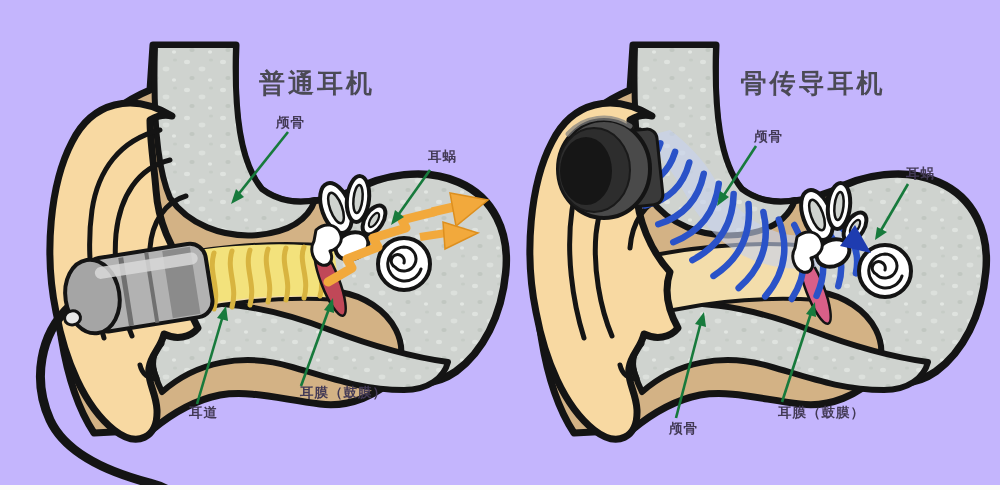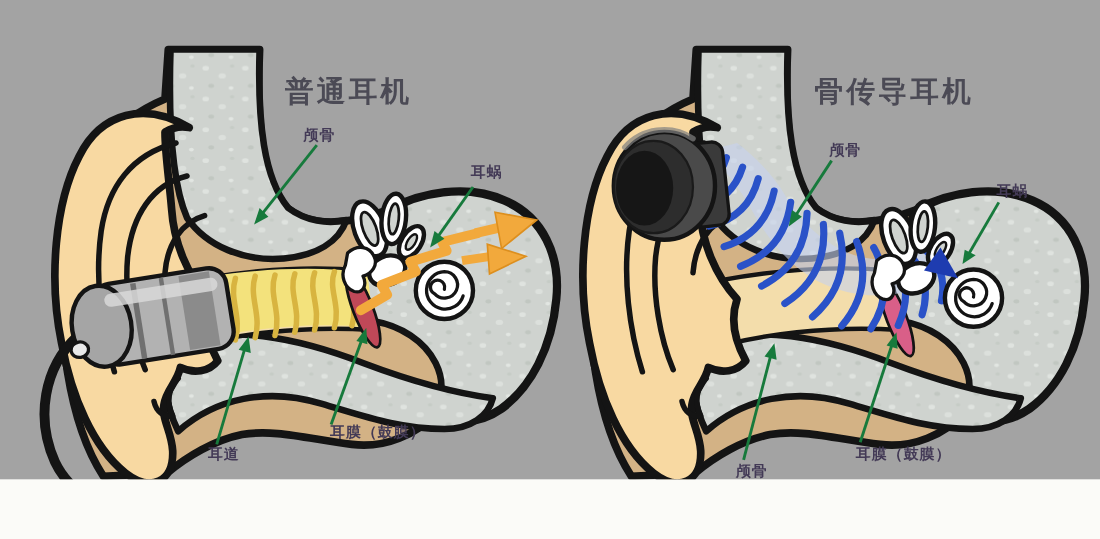--- a/index.html
+++ b/index.html
@@ -1,16 +1,16 @@
 <!DOCTYPE html>
 <html><head>
 <meta charset="utf-8">
 <style>
   html,body{margin:0;padding:0;background:#fbfbf8;}
-  .stage{position:relative;width:1000px;height:436px;background:#a3a3a3;overflow:hidden;
+  .stage{position:relative;width:1000px;height:485px;background:#c4b5fd;overflow:hidden;
          font-family:"Liberation Sans",sans-serif;}
   svg{display:block;}
   svg path, svg ellipse, svg rect, svg circle, svg polyline{stroke-linejoin:round;stroke-linecap:round;}
   .title{font-family:"Liberation Sans",sans-serif;font-size:26px;font-weight:bold;
          fill:#4b4a55;text-anchor:middle;letter-spacing:3px;}
   .label{font-family:"Liberation Sans",sans-serif;font-size:13.5px;font-weight:600;
          fill:#433a56;letter-spacing:1px;}
   .greenline{stroke:#177a3c;stroke-width:2.6;fill:none;}
   .greenhead{fill:#177a3c;stroke:none;}
   .stripe{stroke:#d8b440;stroke-width:5;fill:none;}

